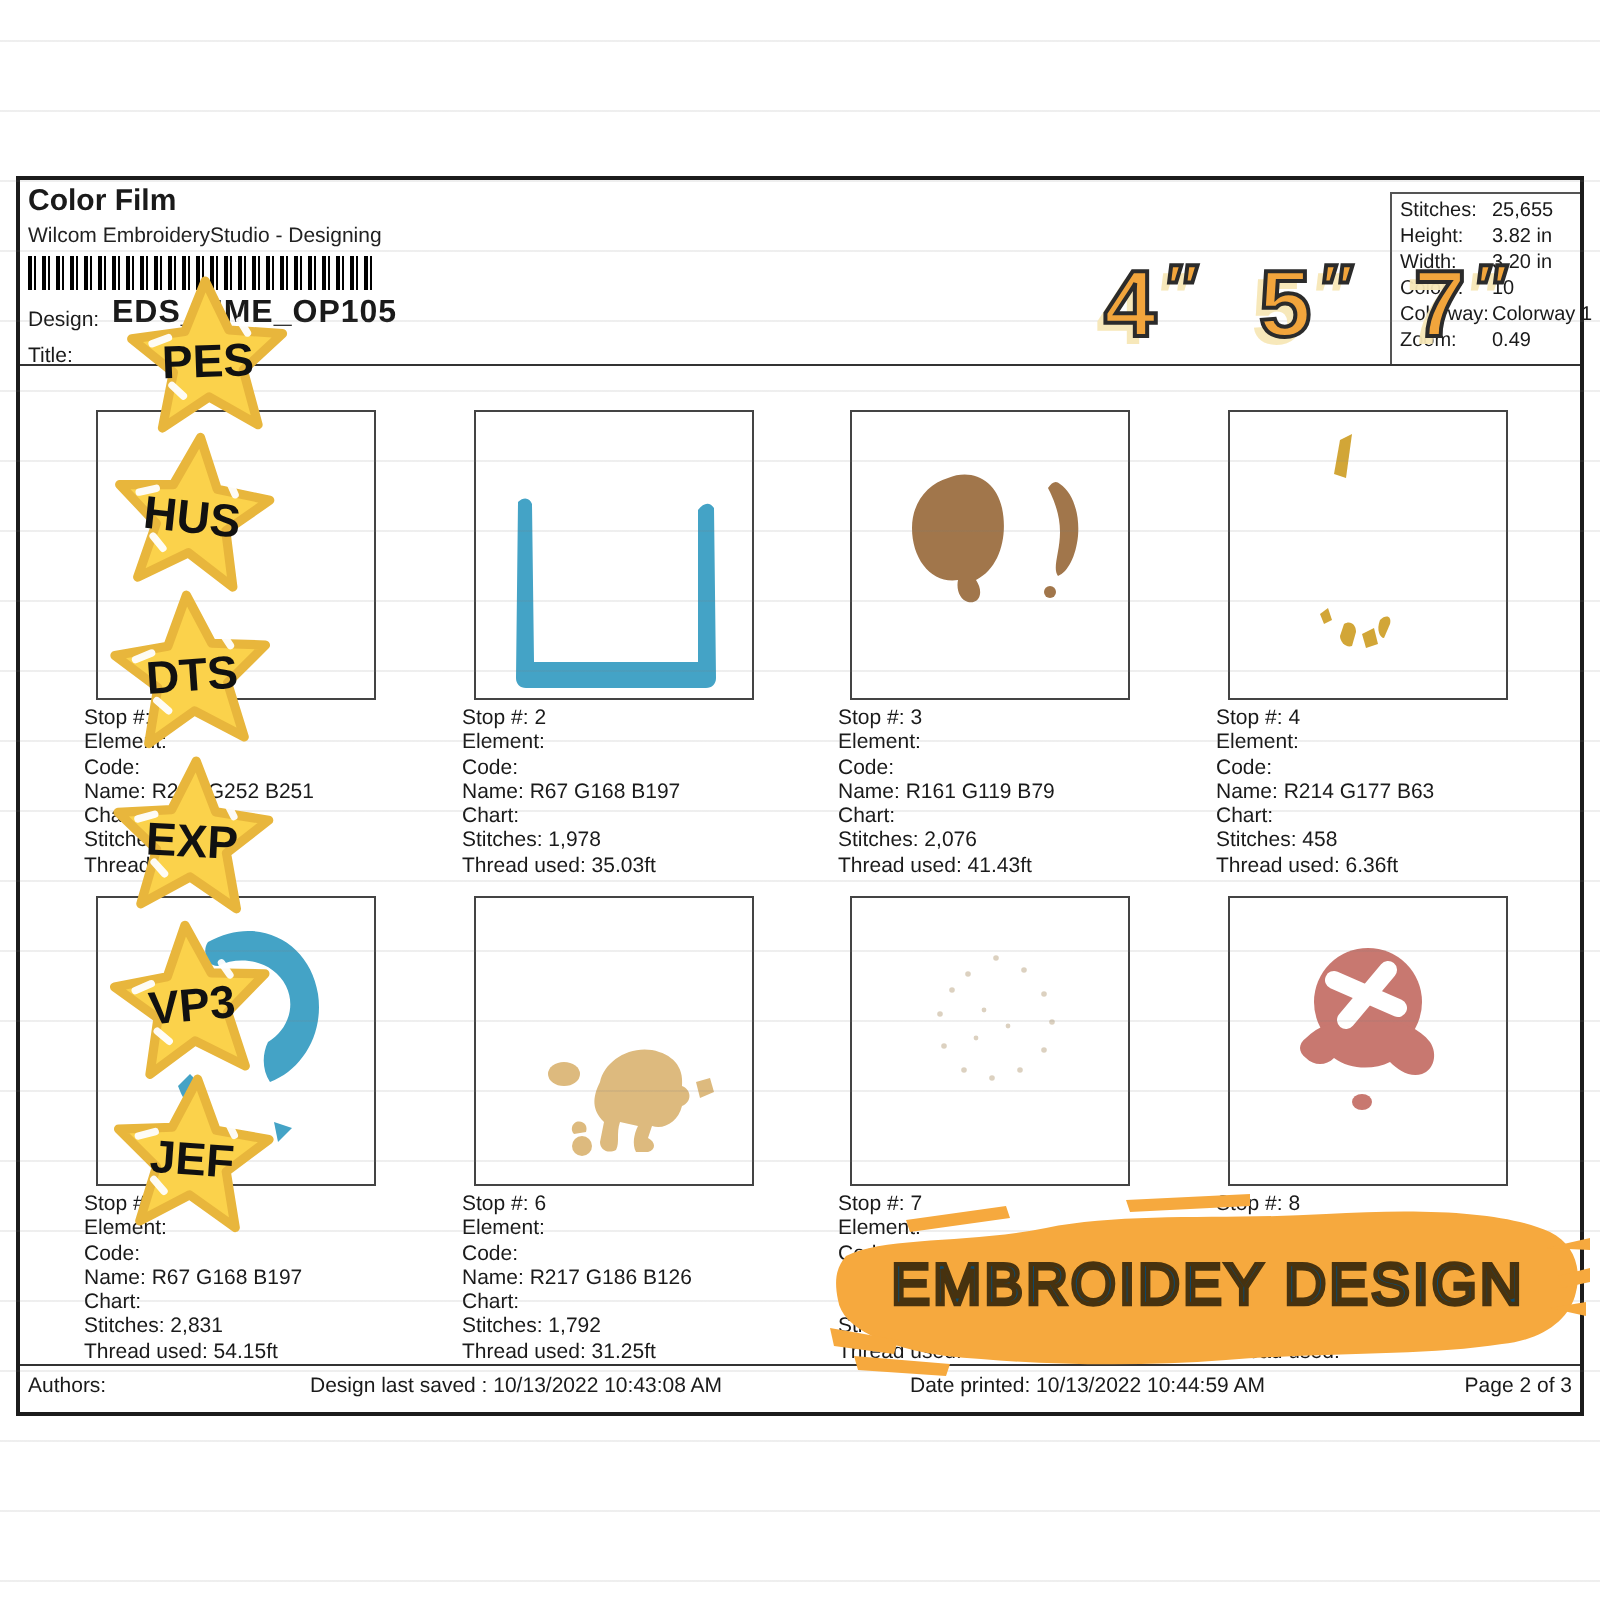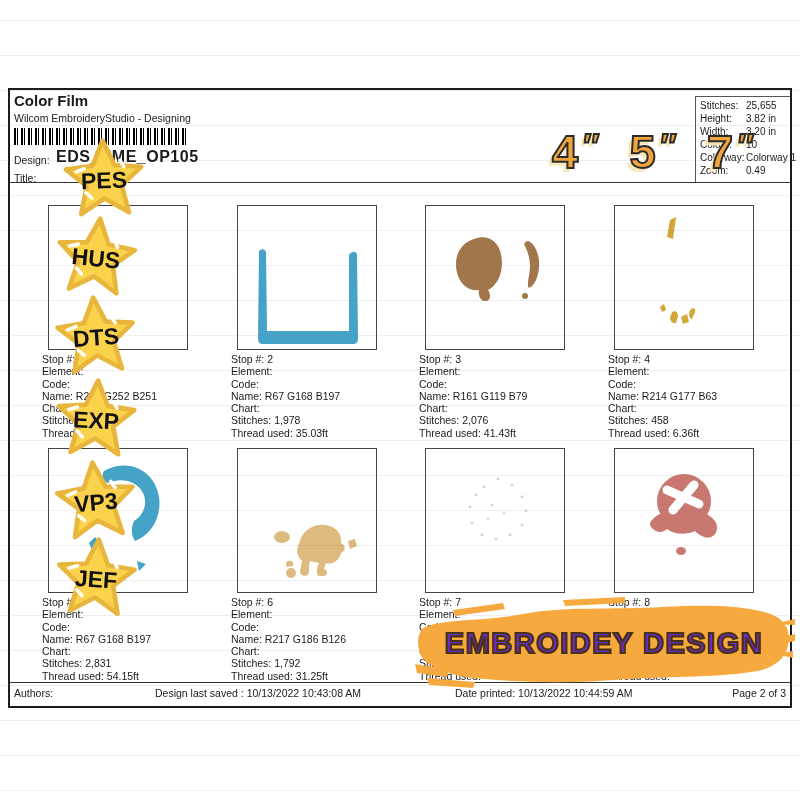--- a/index.html
+++ b/index.html
@@ -43,21 +43,21 @@
   .star svg{width:100%;height:100%;overflow:visible;}
   .star text{font-family:"Liberation Sans",sans-serif;font-weight:900;font-size:25px;fill:#111;}
   .sizes{left:552px;top:130px;display:flex;gap:30px;}
   .size-item{display:flex;align-items:flex-start;font-weight:900;color:#F2A53C;
     -webkit-text-stroke:2px #2b2b2b;text-shadow:-4px 4px 0 rgba(247,231,182,0.95);}
   .size-item .digit{font-size:47px;line-height:44px;}
   .size-item .quote{font-size:34px;line-height:30px;margin-left:5px;}
   .banner{left:413px;top:594px;width:382px;height:96px;}
   .banner svg{position:absolute;inset:0;width:100%;height:100%;}
   .banner-text{position:absolute;left:0;right:0;top:33px;text-align:center;
-    font-size:29px;font-weight:700;letter-spacing:1.5px;color:#6d28d9;
+    font-size:29px;font-weight:400;letter-spacing:1.5px;color:#0c4a6e;
     -webkit-text-stroke:2.2px #47320f;}
 </style>
 </head>
 <body>
 
 <div class="page">
   <div class="rpt-title">Color Film</div>
   <div class="rpt-app">Wilcom EmbroideryStudio - Designing</div>
   <div class="barcode"></div>
   <div class="design-label">Design:</div>

